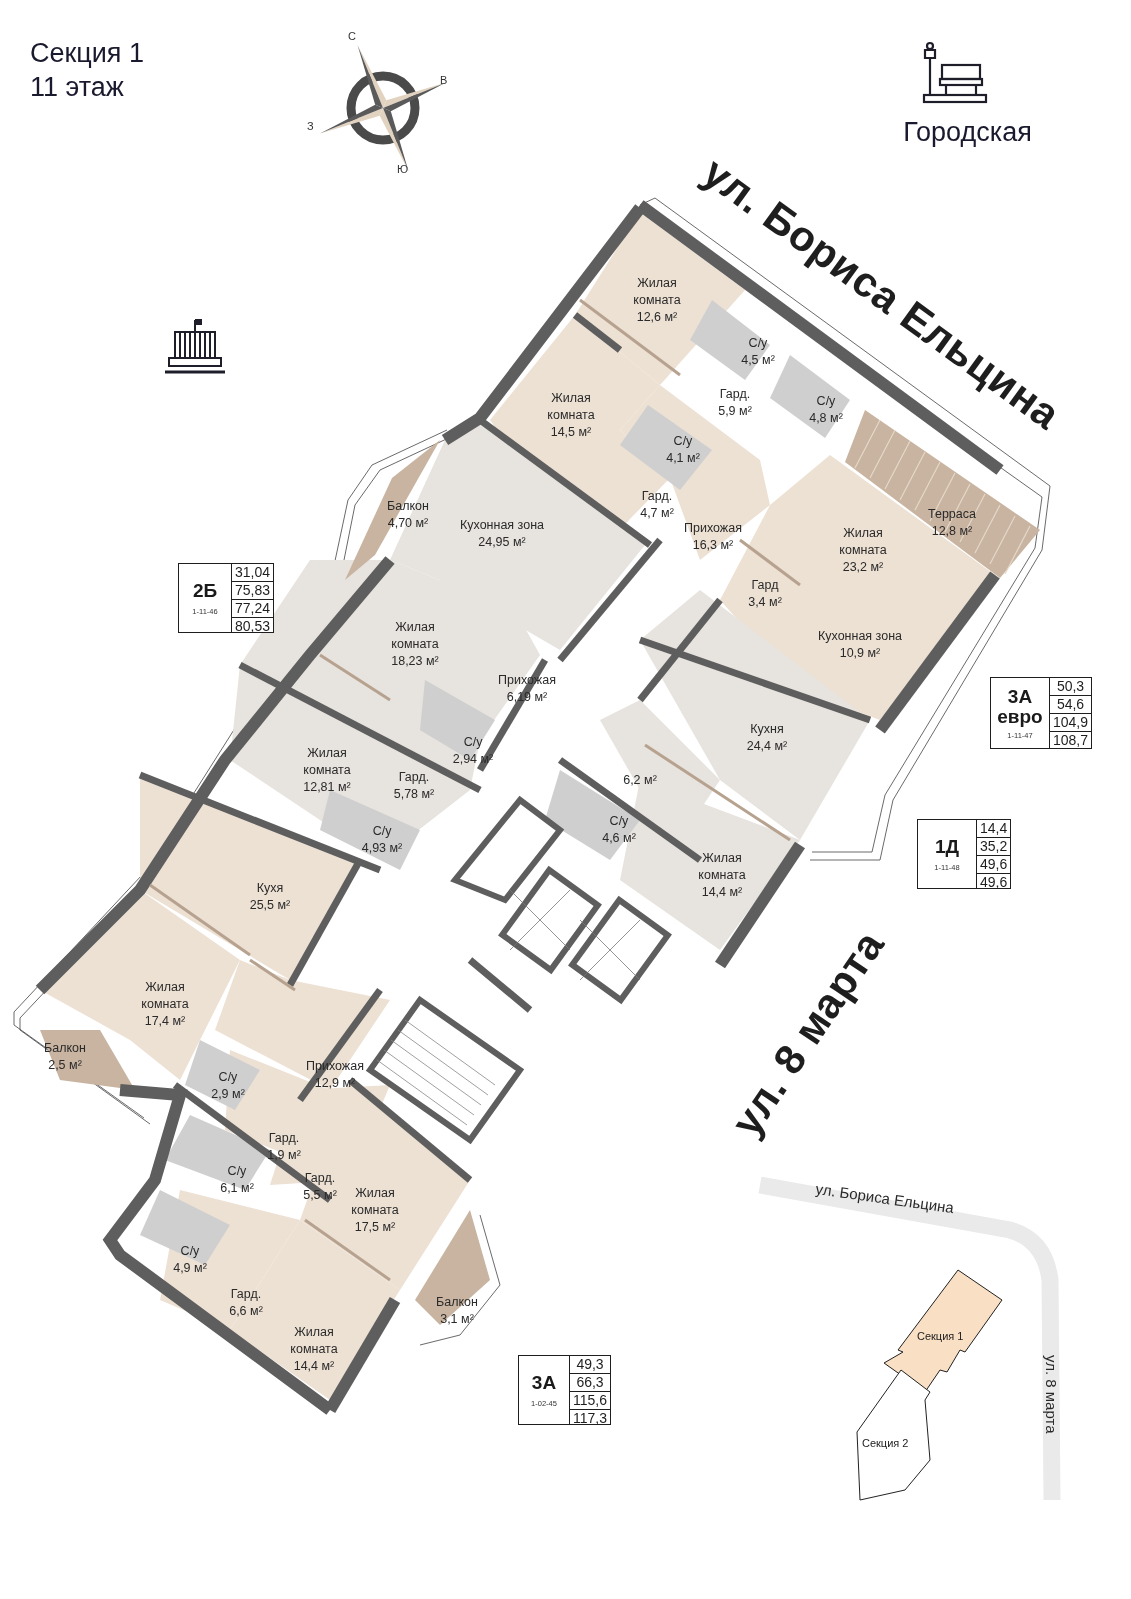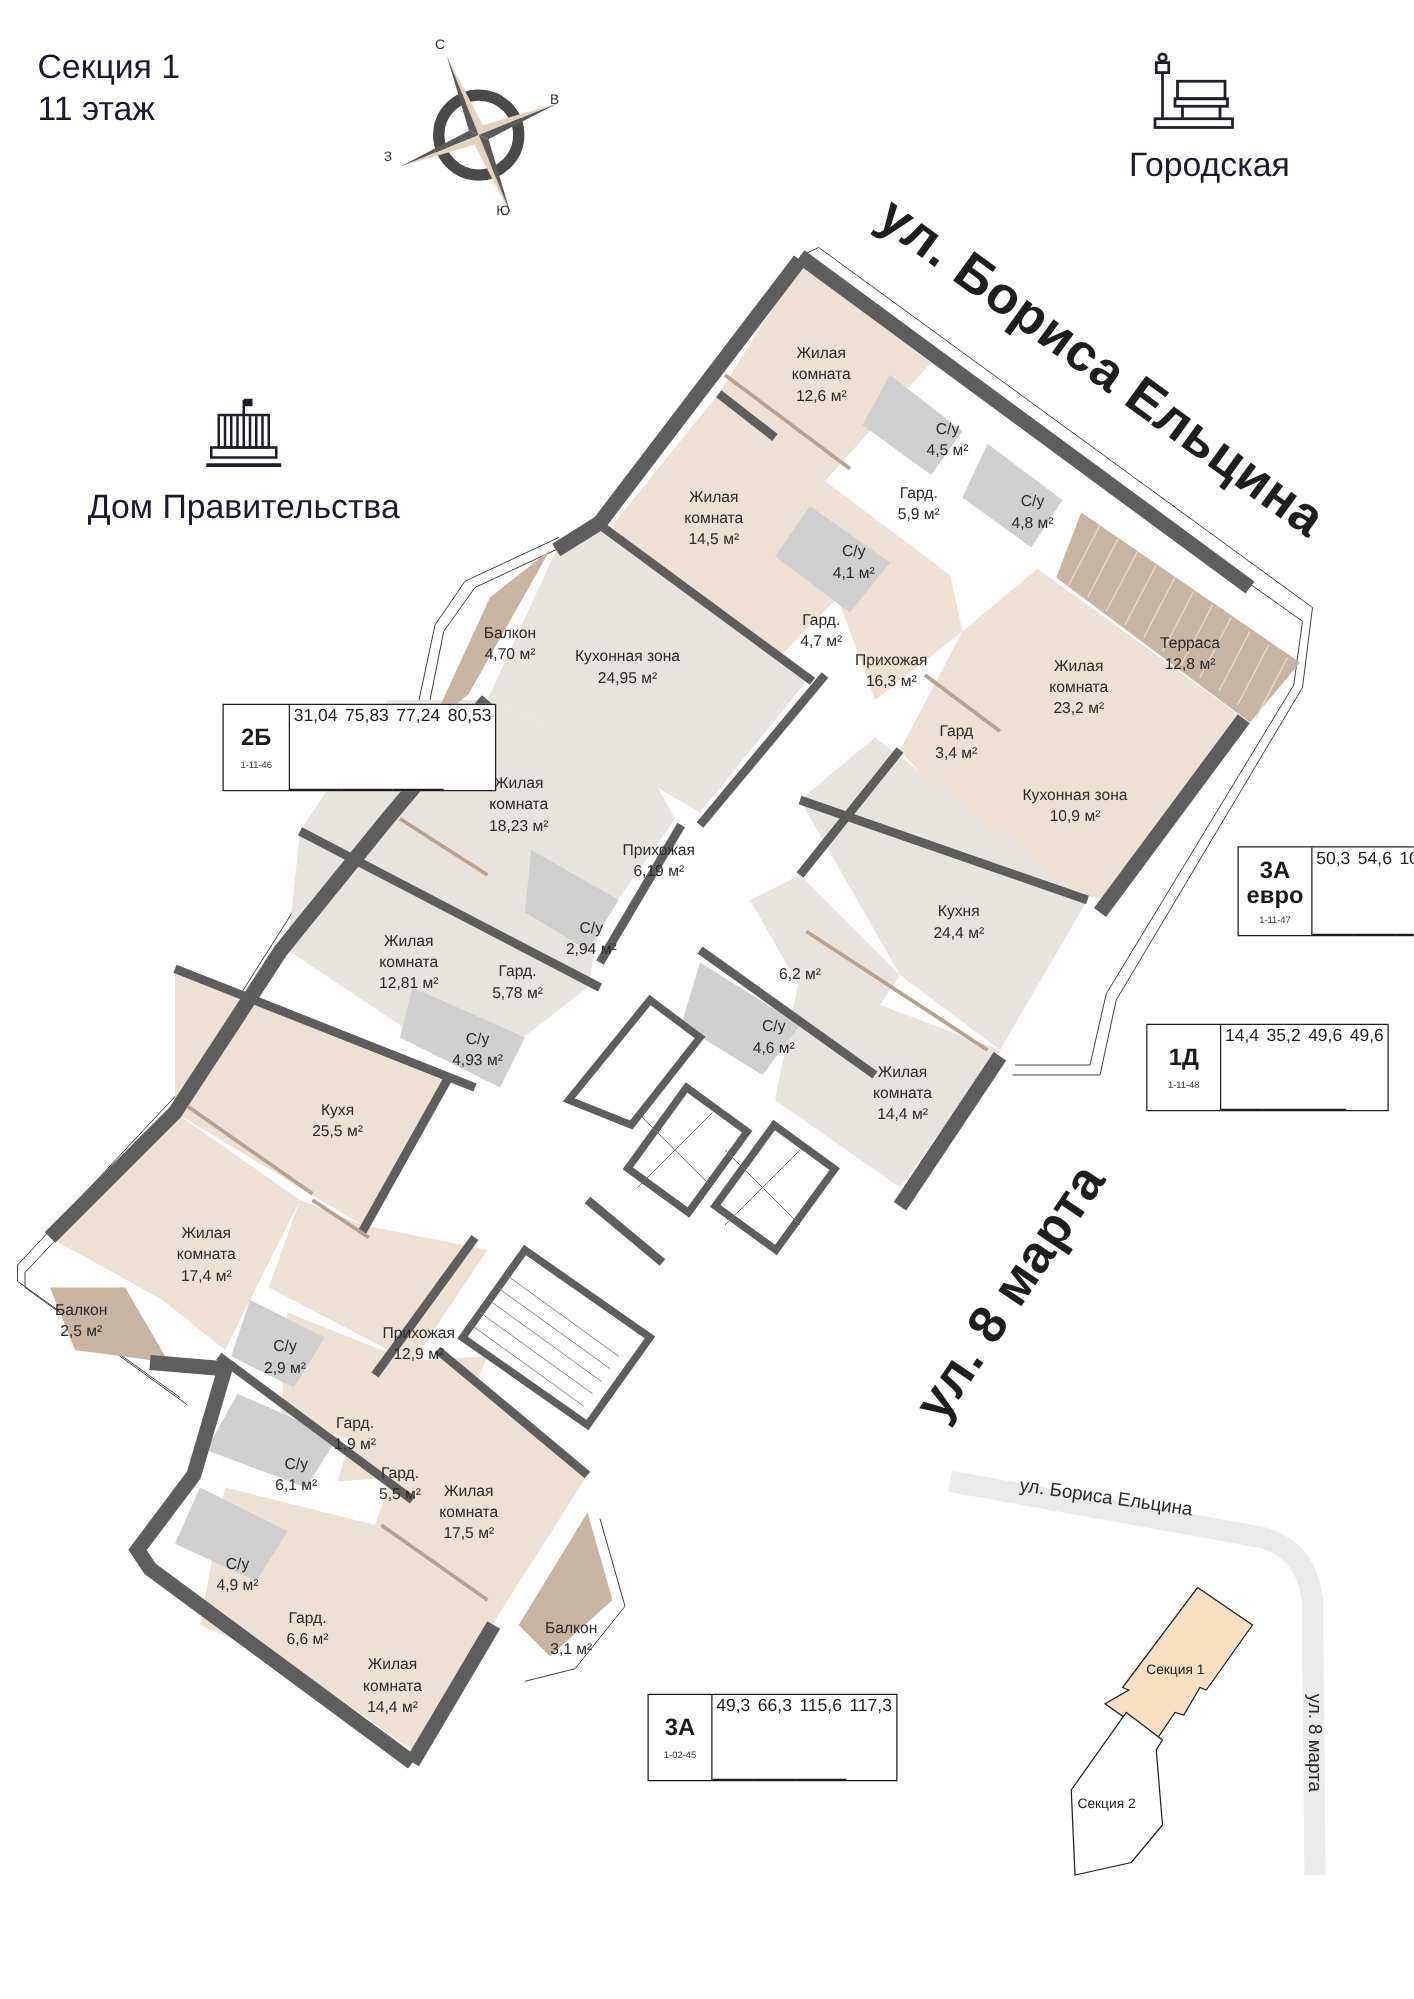--- a/index.html
+++ b/index.html
@@ -8,21 +8,21 @@
   .abs { position: absolute; }
   .title { left: 30px; top: 36px; font-size: 27px; line-height: 34px; color: #1a1a2e; font-weight: 300; }
   .landmark-label { font-size: 27px; line-height: 34px; color: #1a1a2e; text-align: center; white-space: nowrap; }
   .street-big { font-weight: 700; font-size: 42px; color: #1e1e1e; white-space: nowrap; transform-origin: 0 0; letter-spacing: 0.5px; }
   .room { position: absolute; transform: translate(-50%, -50%); text-align: center; font-size: 12.5px; line-height: 17px; color: #2a2a2a; white-space: nowrap; }
   svg.plan { position: absolute; left: 0; top: 0; }
   .unit-table { position: absolute; display: flex; border: 1.3px solid #1e1e1e; background: #fff; }
   .unit-table .left { border-right: 1.3px solid #1e1e1e; display: flex; flex-direction: column; align-items: center; justify-content: center; }
   .unit-table .code { font-weight: 700; font-size: 19px; line-height: 20px; color: #1a1a1a; text-align: right; }
   .unit-table .num { font-size: 7.5px; color: #333; margin-top: 6px; }
-  .unit-table .vals { display: flex; flex-direction: row; }
+  .unit-table .vals { display: flex; flex-direction: column; }
   .unit-table .vals div { border-bottom: 1px solid #1e1e1e; font-size: 14px; line-height: 17px; padding: 0 3px; text-align: center; color: #1e1e1e; }
   .unit-table .vals div:last-child { border-bottom: none; text-align: center; }
   .compass-letter { font-size: 11px; color: #333; position: absolute; }
   .mini-street { position: absolute; font-size: 15px; color: #2a2a2a; white-space: nowrap; transform-origin: 0 0; }
   .mini-sec { position: absolute; font-size: 11px; color: #222; white-space: nowrap; }
 </style>
 </head>
 <body>
 
 <div class="abs title">
@@ -76,21 +76,20 @@
         <line x1="22" y1="14" x2="22" y2="40"></line>
       <line x1="27" y1="14" x2="27" y2="40"></line>
         <line x1="32" y1="14" x2="32" y2="40"></line>
       <line x1="37" y1="14" x2="37" y2="40"></line>
         <line x1="42" y1="14" x2="42" y2="40"></line>
       <line x1="47" y1="14" x2="47" y2="40"></line>
       <rect x="6" y="40" width="52" height="8"></rect>
       <line x1="2" y1="54" x2="62" y2="54" stroke-width="3"></line>
     </g>
   </svg>
-  <div class="landmark-label" style="margin-top:12px;">Дом Правительства</div>
 </div>
 
 <div class="abs street-big" style="left:722px; top:148px; transform: rotate(36deg);">ул. Бориса Ельцина</div>
 <div class="abs street-big" style="left:722px; top:1118px; transform: rotate(-56deg);">ул. 8 марта</div>
 
 <svg class="plan" width="1131" height="1599" viewBox="0 0 1131 1599">
 
   <g fill="none" stroke="#444" stroke-width="0.8">
     <polyline points="640,205 655,198 1050,486 1042,550 893,800 880,860 810,860"></polyline>
     <polyline points="645,215 1042,497 1035,548 885,795 872,852 812,852"></polyline>

